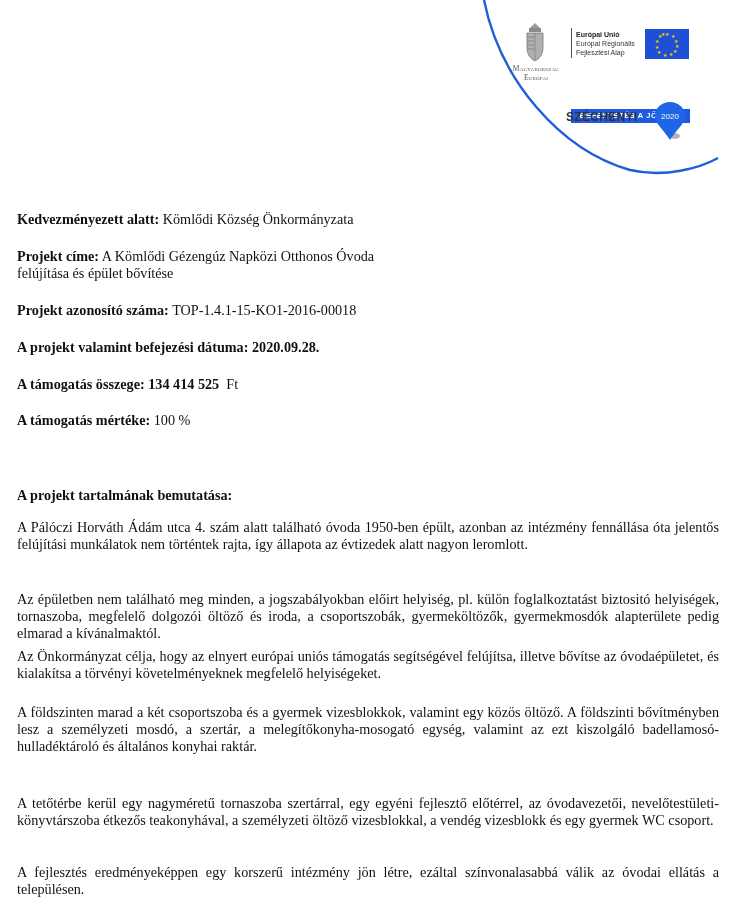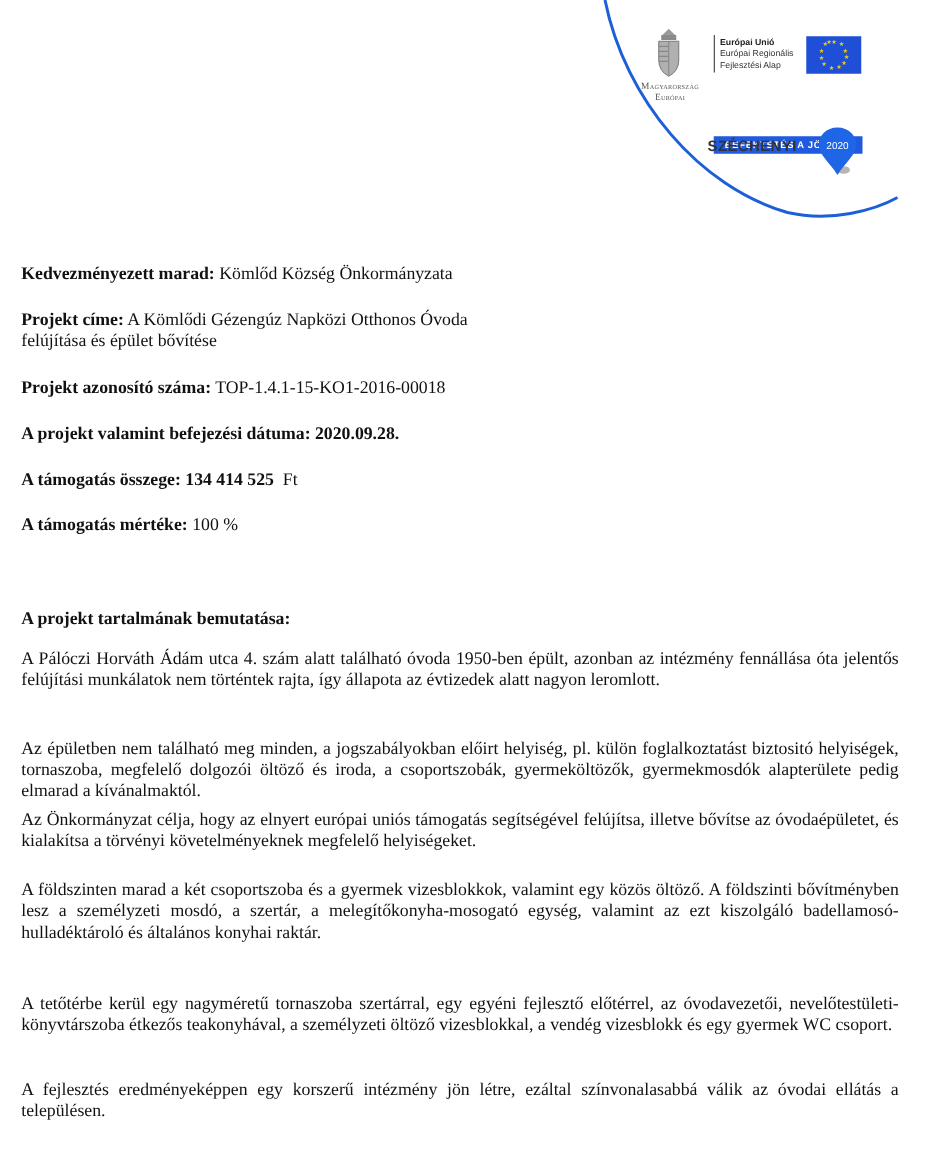--- a/index.html
+++ b/index.html
@@ -91,22 +91,22 @@
   <div class="szechenyi">SZÉCHENYI</div>
   <svg class="pin" viewBox="0 0 34 42">
     <ellipse cx="22" cy="36" rx="5" ry="3" fill="#b5b5b5"></ellipse>
     <path d="M17 2 C8 2 2 8.5 2 16 C2 24 11 30 17 40 C23 30 32 24 32 16 C32 8.5 26 2 17 2 Z" fill="#1f66e6"></path>
     <text x="17" y="19" text-anchor="middle" font-family="Liberation Sans, sans-serif" font-size="8" fill="#ffffff">2020</text>
   </svg>
 </div>
 
 <div class="doc">
   <p class="p" style="top:211px">
-    <span class="lbl">Kedvezményezett marad:</span>
-    <span>Kömlőd Község Önkormányzata</span>
+    <span class="lbl">Kedvezményezett alatt:</span>
+    <span>Kömlődi Község Önkormányzata</span>
   </p>
   <p class="p" style="top:248px; width:400px">
     <span class="lbl">Projekt címe:</span>
     <span>A Kömlődi Gézengúz Napközi Otthonos Óvoda felújítása és épület bővítése</span>
   </p>
   <p class="p" style="top:302px">
     <span class="lbl">Projekt azonosító száma:</span>
     <span>TOP-1.4.1-15-KO1-2016-00018</span>
   </p>
   <p class="p bold" style="top:339px">

